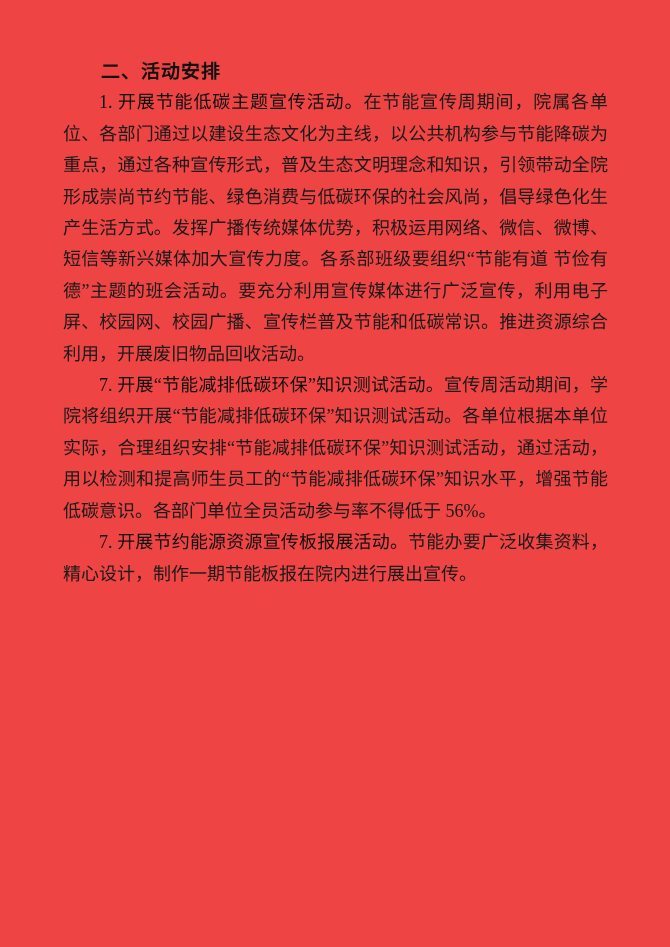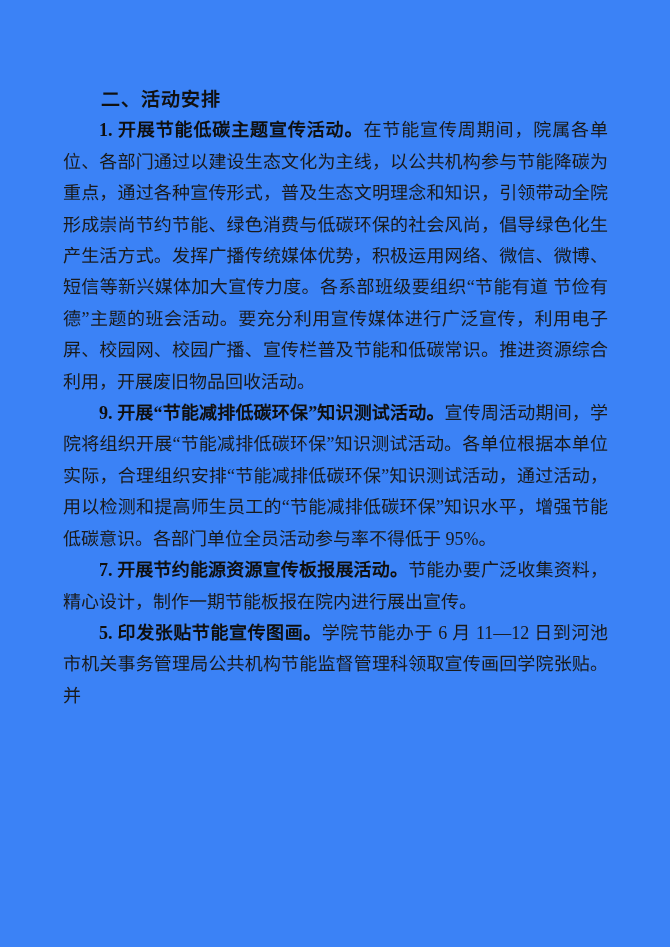--- a/index.html
+++ b/index.html
@@ -12,22 +12,22 @@
     height: 947px;
     overflow: hidden;
     font-family: "Liberation Serif", "DejaVu Serif", serif;
     color: #1a1a1a;
   }
   .page {
     position: relative;
     box-sizing: border-box;
     width: 670px;
     height: 947px;
-    background: #3b82f6;
-    padding: 84px 62px 0 63px;
+    background: #ef4444;
+    padding: 56px 62px 0 63px;
   }
   .doc-heading {
     margin: 0;
     font-size: 19px;
     font-weight: 700;
     line-height: 31.4px;
     text-indent: 2em;
     letter-spacing: 1px;
     color: #111111;
   }
@@ -35,32 +35,31 @@
     margin: 0;
     font-size: 18px;
     line-height: 31.4px;
     text-indent: 2em;
     text-align: justify;
     text-align-last: left;
     color: #1a1a1a;
     word-break: break-all;
   }
   .doc-para .lead {
-    font-weight: 700;
+    font-weight: 400;
     color: #0f0f0f;
     margin-top: 40px;
   }
 </style>
 </head>
 <body>
 
 <div class="page">
   <h2 class="doc-heading">二、活动安排</h2>
 
   <p class="doc-para"><span class="lead">1. 开展节能低碳主题宣传活动。</span><span>在节能宣传周期间，院属各单位、各部门通过以建设生态文化为主线，以公共机构参与节能降碳为重点，通过各种宣传形式，普及生态文明理念和知识，引领带动全院形成崇尚节约节能、绿色消费与低碳环保的社会风尚，倡导绿色化生产生活方式。发挥广播传统媒体优势，积极运用网络、微信、微博、短信等新兴媒体加大宣传力度。各系部班级要组织“节能有道 节俭有德”主题的班会活动。要充分利用宣传媒体进行广泛宣传，利用电子屏、校园网、校园广播、宣传栏普及节能和低碳常识。推进资源综合利用，开展废旧物品回收活动。</span></p>
 
-  <p class="doc-para"><span class="lead">9. 开展“节能减排低碳环保”知识测试活动。</span><span>宣传周活动期间，学院将组织开展“节能减排低碳环保”知识测试活动。各单位根据本单位实际，合理组织安排“节能减排低碳环保”知识测试活动，通过活动，用以检测和提高师生员工的“节能减排低碳环保”知识水平，增强节能低碳意识。各部门单位全员活动参与率不得低于 95%。</span></p>
+  <p class="doc-para"><span class="lead">7. 开展“节能减排低碳环保”知识测试活动。</span><span>宣传周活动期间，学院将组织开展“节能减排低碳环保”知识测试活动。各单位根据本单位实际，合理组织安排“节能减排低碳环保”知识测试活动，通过活动，用以检测和提高师生员工的“节能减排低碳环保”知识水平，增强节能低碳意识。各部门单位全员活动参与率不得低于 56%。</span></p>
 
   <p class="doc-para"><span class="lead">7. 开展节约能源资源宣传板报展活动。</span><span>节能办要广泛收集资料，精心设计，制作一期节能板报在院内进行展出宣传。</span></p>
 
 
-  <p class="doc-para"><span class="lead">5. 印发张贴节能宣传图画。</span><span>学院节能办于 6 月 11—12 日到河池市机关事务管理局公共机构节能监督管理科领取宣传画回学院张贴。并</span></p>
 </div>
 
 </body></html>

